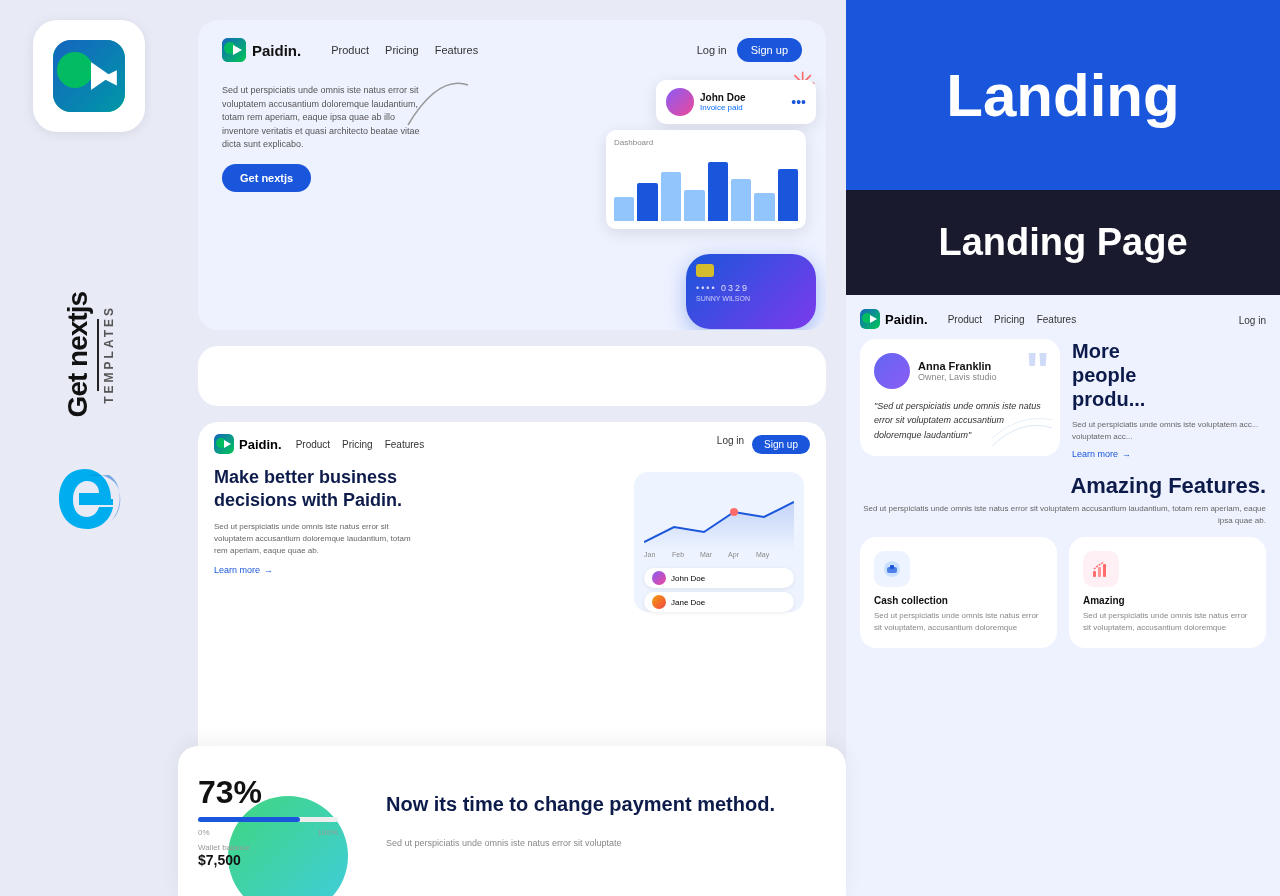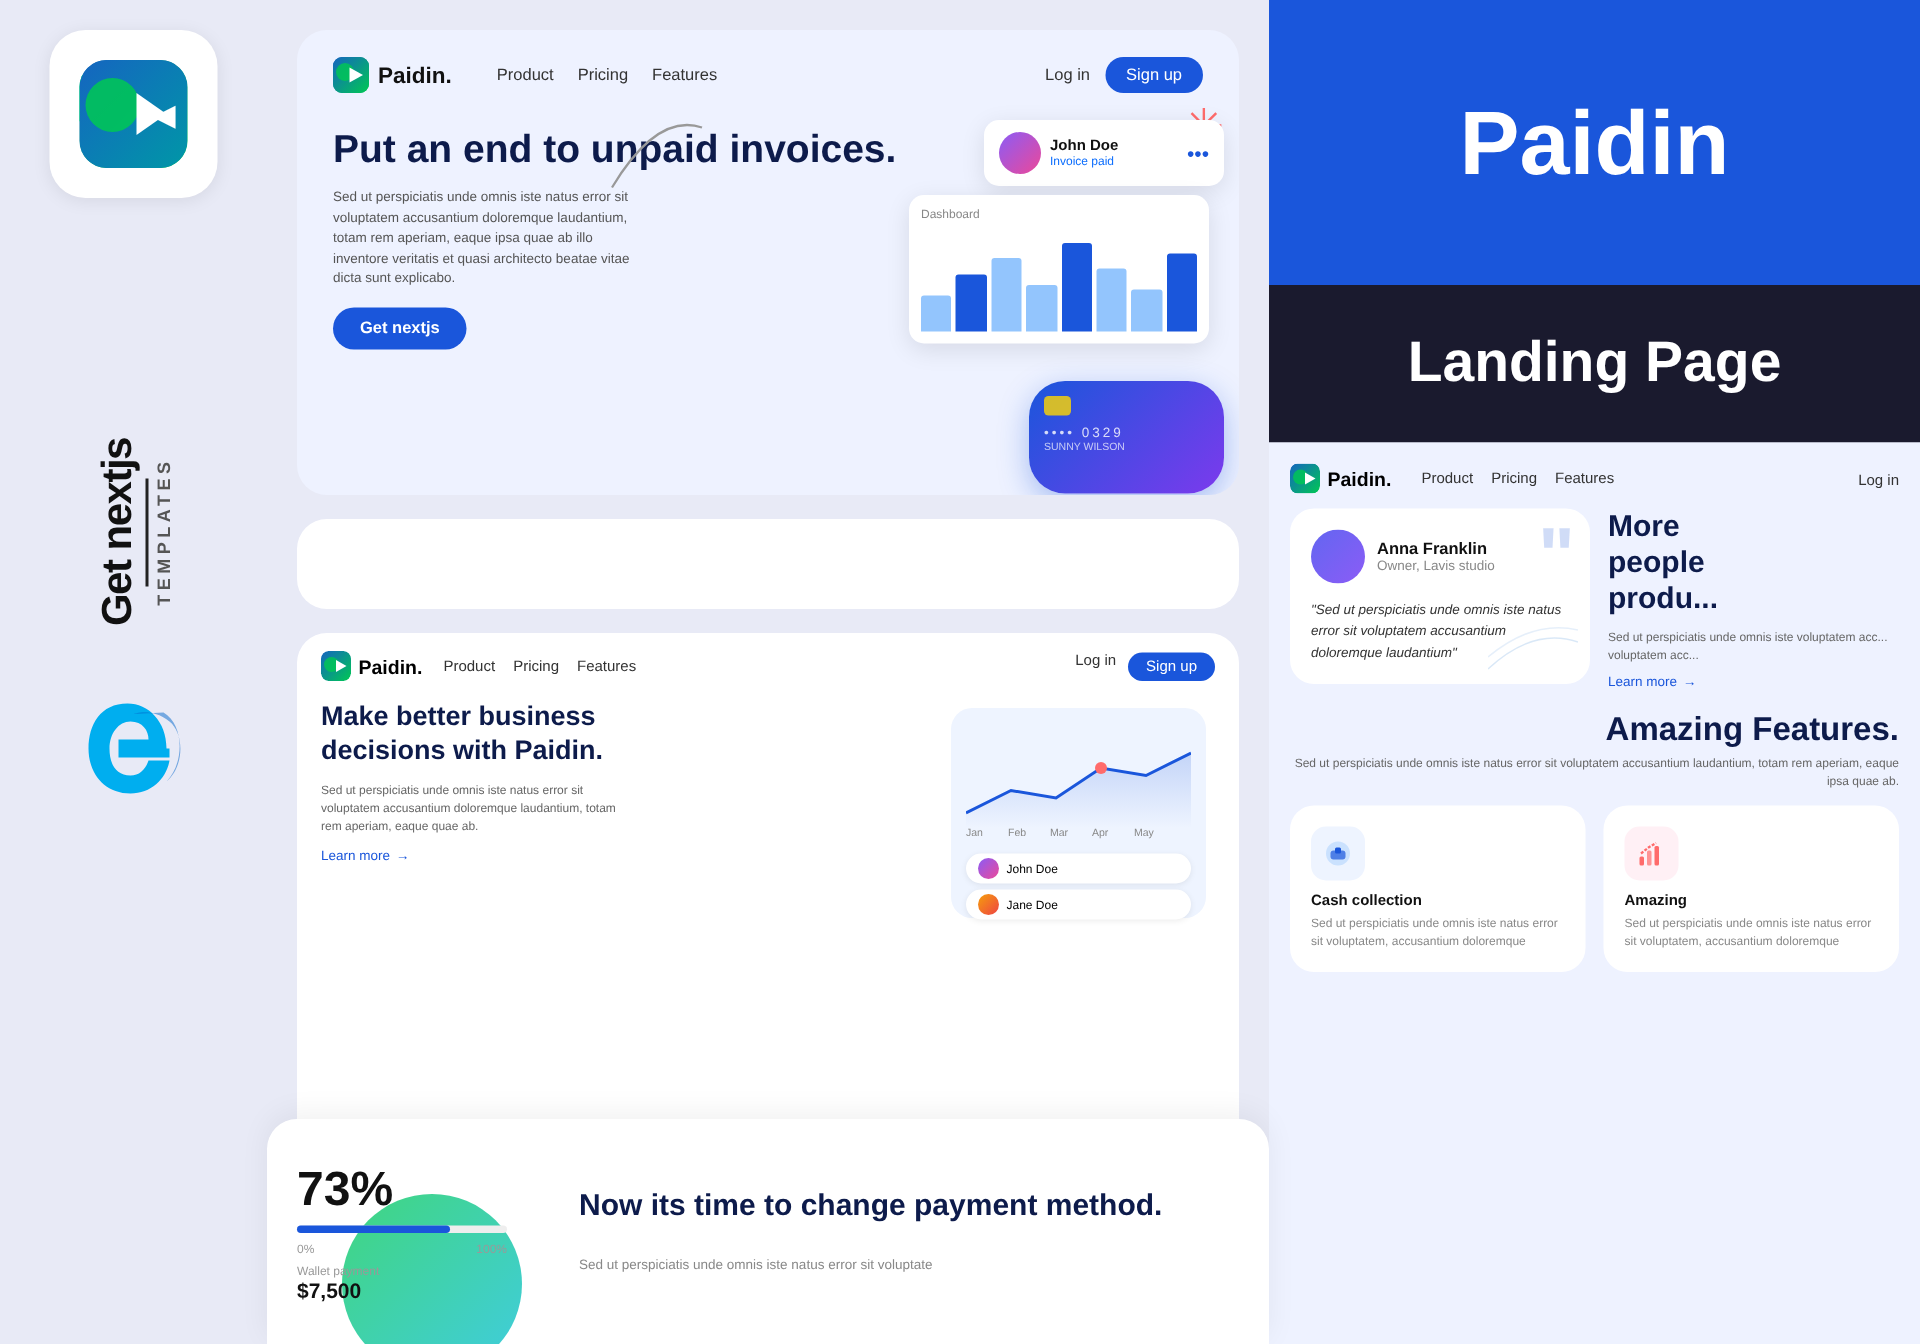--- a/index.html
+++ b/index.html
@@ -279,21 +279,20 @@
         <span class="nav-link">Features</span>
       </div>
       <div class="nav-right">
         <button class="btn-login">Log in</button>
         <button class="btn-signup">Sign up</button>
       </div>
     </div>
 
     <div class="hero-body">
       <div class="hero-text">
-        <div class="hero-title">Put an end to unpaid invoices.</div>
         <div class="hero-desc">Sed ut perspiciatis unde omnis iste natus error sit voluptatem accusantium doloremque laudantium, totam rem aperiam, eaque ipsa quae ab illo inventore veritatis et quasi architecto beatae vitae dicta sunt explicabo.</div>
         <button class="btn-get-started">Get nextjs</button>
       </div>
 
       <div style="position: absolute; right: 10px; top: -15px; font-size: 32px; color: #FF6B6B;">✳</div>
 
       <svg style="position:absolute; left:200px; top:-5px; width:80px; height:60px;">
         <path d="M70,10 Q40,0 10,50" stroke="#999" stroke-width="1.5" fill="none"></path>
       </svg>
 
@@ -452,21 +451,21 @@
     <div style="width: 44px; height: 44px; border-radius: 50%; background: #FF5722; display: flex; align-items: center; justify-content: center; overflow: hidden;">
       <div style="width: 28px; height: 28px; background: #FF8A65; border-radius: 50%;"></div>
     </div>
   </div>
 
 </div>
 
 <div class="right-sidebar">
 
   <div style="background: #1a56db; height: 190px; display: flex; align-items: center; justify-content: center;">
-    <span style="font-size: 60px; font-weight: 900; color: white;">Paidin</span>
+    <span style="font-size: 60px; font-weight: 900; color: white;">Landing</span>
   </div>
 
   <div style="background: #1a1a2e; height: 105px; display: flex; align-items: center; justify-content: center;">
     <span style="font-size: 38px; font-weight: 700; color: white;">Landing Page</span>
   </div>
 
   <div style="flex: 1; background: #EEF2FF; padding: 14px; display: flex; flex-direction: column; gap: 10px; overflow: hidden;">
 
     <div style="display: flex; align-items: center; gap: 12px;">
       <div style="display: flex; align-items: center; gap: 5px;">
@@ -570,21 +569,21 @@
 
   <div style="width: 180px; padding: 20px; display: flex; flex-direction: column; justify-content: center; z-index: 1;">
     <div style="font-size: 32px; font-weight: 900; color: #111; margin-bottom: 6px;">73%</div>
     <div style="width: 100%; height: 5px; background: #eee; border-radius: 3px; margin-bottom: 6px;">
       <div style="width: 73%; height: 100%; background: #1a56db; border-radius: 3px;"></div>
     </div>
     <div style="display: flex; justify-content: space-between; font-size: 8px; color: #999; margin-bottom: 6px;">
       <span>0%</span>
       <span>100%</span>
     </div>
-    <div style="font-size: 8px; color: #999;">Wallet payment</div>
+    <div style="font-size: 8px; color: #999;">Wallet balance</div>
     <div style="font-size: 14px; font-weight: 700; color: #111;">$7,500</div>
   </div>
 
   <div style="flex: 1; padding: 24px 28px; display: flex; flex-direction: column; justify-content: center;">
     <div style="font-size: 20px; font-weight: 900; color: #0d1b4b; line-height: 1.3; margin-bottom: 20px;">Now its time to change payment method.</div>
     <div style="font-size: 9px; color: #888; line-height: 1.5;">Sed ut perspiciatis unde omnis iste natus error sit voluptate</div>
   </div>
 </div>
 
 </body></html>

